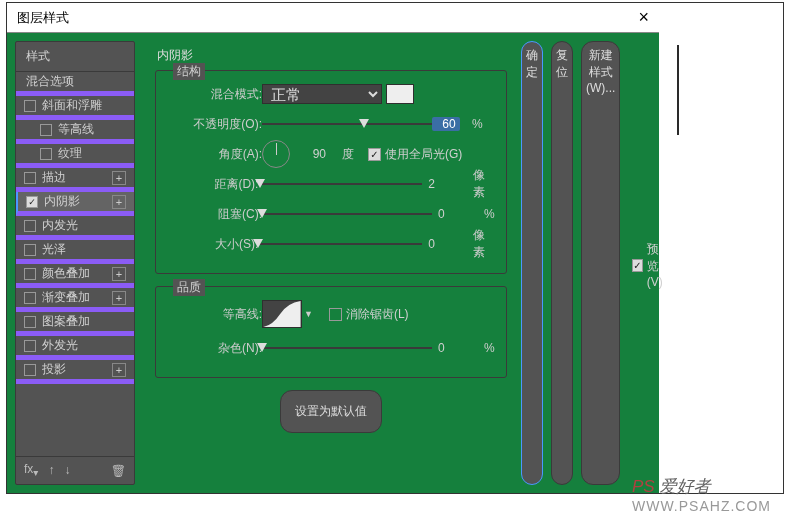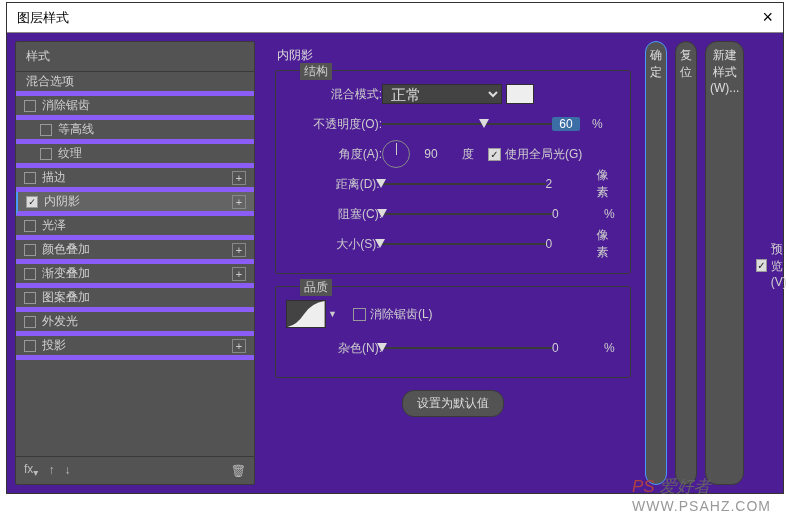--- a/index.html
+++ b/index.html
@@ -1,18 +1,18 @@
 <!DOCTYPE html>
 <html><head>
 <meta charset="utf-8">
 <style>
 * { box-sizing: border-box; margin: 0; padding: 0; font-family: "Microsoft YaHei", sans-serif; }
 body { background: #fff; width: 789px; height: 514px; position: relative; overflow: hidden; }
 .outer-border { position: absolute; top: 2px; left: 6px; width: 778px; height: 492px; border: 1px solid #333; background: #fff; }
-.dialog { position: absolute; top: 3px; left: 7px; width: 776px; height: 490px; background: #4c1d95; color: #d0d0d0; font-size: 12px; }
+.dialog { position: absolute; top: 3px; left: 7px; width: 652px; height: 490px; background: #15803d; color: #d0d0d0; font-size: 12px; }
 .titlebar { height: 30px; background: #fff; color: #000; display: flex; align-items: center; justify-content: space-between; padding: 0 10px; border-bottom: 1px solid #888; }
 .titlebar .title { font-size: 13px; }
 .titlebar .close { font-size: 18px; cursor: pointer; }
 .body { display: flex; height: calc(100% - 30px); padding: 8px; gap: 14px; }
 .sidebar { width: 240px; background: #535353; border: 1px solid #3a3a3a; border-radius: 2px; display: flex; flex-direction: column; }
 .sb-title { padding: 6px 10px; border-bottom: 1px solid #3a3a3a; }
 .sb-list { flex: 1; overflow: auto; }
 .sb-item { display: flex; align-items: center; justify-content: space-between; padding: 4px 8px; border-bottom: 5px solid #8b5cf6; cursor: pointer; height: 24px; }
 .sb-item.header { padding-left: 10px; }
 .sb-item .left { display: flex; align-items: center; gap: 6px; }
@@ -20,41 +20,41 @@
 .sb-item .cb.checked { background: #ddd; }
 .sb-item.active { background: #646464; border-left: 2px solid #4a98ff; }
 .sb-item .plus { width: 14px; height: 14px; border: 1px solid #888; display: inline-flex; align-items: center; justify-content: center; font-size: 11px; color: #ccc; }
 .sb-item.indent .left { padding-left: 16px; }
 .sb-footer { height: 28px; border-top: 1px solid #3a3a3a; display: flex; align-items: center; justify-content: space-between; padding: 0 8px; color: #bbb; }
 .sb-footer .grp { display: flex; gap: 10px; align-items: center; font-size: 12px; }
 .main { flex: 1; display: flex; gap: 8px; }
 .panel { flex: 1; padding: 4px 6px; }
 .panel-title { color: #ddd; padding: 2px 2px 6px; }
 .group { border: 1px solid #3a3a3a; border-radius: 3px; padding: 12px 10px 10px; position: relative; margin-bottom: 12px; }
-.group-title { position: absolute; top: -8px; left: 24px; background: #535353; padding: 0 4px; font-size: 12px; }
+.group-title { position: absolute; top: -8px; left: 17px; background: #535353; padding: 0 4px; font-size: 12px; }
 .row { display: flex; align-items: center; margin-bottom: 8px; height: 22px; }
 .row .label { width: 96px; text-align: right; padding-right: 0; color: #ccc; }
 select, input[type=text] { background: #434343; border: 1px solid #2f2f2f; color: #ddd; font-size: 15px; height: 20px; padding: 0 4px; }
 select { width: 120px; }
 .swatch { width: 28px; height: 20px; background: #eee; border: 1px solid #2f2f2f; margin-left: 4px; }
 .slider { position: relative; width: 170px; height: 14px; }
 .slider .track { position: absolute; top: 6px; left: 0; right: 0; height: 2px; background: #3a3a3a; }
 .slider .thumb { position: absolute; top: 2px; width: 0; height: 0; border-left: 5px solid transparent; border-right: 5px solid transparent; border-top: 9px solid #ddd; transform: translateX(-5px); }
-.val { width: 40px; text-align: left; }
+.val { width: 40px; text-align: left; padding-left: 6px; }
 .val.hl { background: #3a6ea5; color: #fff; border-radius: 2px; display: inline-block; width: 28px; text-align: center; }
 .unit { padding-left: 12px; color: #ccc; }
 .angle-dial { width: 28px; height: 28px; border: 1px solid #888; border-radius: 50%; position: relative; margin-right: 6px; }
 .angle-dial .hand { position: absolute; width: 1px; height: 12px; background: #ccc; top: 2px; left: 50%; transform-origin: bottom center; }
 .cbx { width: 13px; height: 13px; border: 1px solid #999; display: inline-flex; align-items: center; justify-content: center; font-size: 10px; margin-right: 4px; background: transparent; }
 .cbx.checked { background: #ddd; color: #222; }
 .contour { width: 40px; height: 28px; background: #434343; border: 1px solid #2f2f2f; position: relative; overflow: hidden; }
 .contour svg { width: 100%; height: 100%; }
 .chev { font-size: 9px; margin-left: 2px; color: #ccc; }
 .btn-row { display: flex; gap: 14px; justify-content: center; margin-top: 4px; }
-.btn { background: #535353; border: 1px solid #3a3a3a; color: #ddd; padding: 4px 14px; border-radius: 12px; font-size: 12px; cursor: pointer; }
+.btn { background: #535353; border: 1px solid #3a3a3a; color: #ddd; padding: 12px 14px; border-radius: 12px; font-size: 12px; cursor: pointer; }
 .rightcol { width: 130px; display: flex; flex-direction: row; gap: 8px; align-items: stretch; }
 .rbtn { background: #535353; border: 1px solid #3a3a3a; color: #ddd; padding: 5px 4px; border-radius: 12px; font-size: 12px; cursor: pointer; text-align: center; }
 .rbtn.primary { border-color: #4a98ff; }
 .preview-cb { display: flex; align-items: center; padding: 2px 4px; margin-top: 4px; }
 .preview-box { width: 110px; height: 90px; background: #3b3b3b; border: 1px solid #2a2a2a; margin: 4px auto 0; }
 .watermark { position: absolute; right: 18px; bottom: 0px; font-size: 17px; color: #636363; font-style: italic; font-family: Georgia, serif; }
 .watermark .red { color: #b04040; }
 .watermark .sub { font-size: 14px; color: #999; display: block; text-align: right; font-style: normal; letter-spacing: 1px; }
 </style>
 </head>
@@ -71,21 +71,21 @@
       <div class="sb-title">样式</div>
       <div class="sb-list">
         <div class="sb-item header">
           <div class="left">
               <span>混合选项</span>
             </div>
         </div>
         <div class="sb-item">
             <div class="left">
               <span class="cb"></span>
-              <span>消除锯齿</span>
+              <span>斜面和浮雕</span>
             </div>
           </div>
         <div class="sb-item indent">
             <div class="left">
               <span class="cb"></span>
               <span>等高线</span>
             </div>
           </div>
         <div class="sb-item indent">
             <div class="left">
@@ -99,20 +99,26 @@
               <span>描边</span>
             </div>
             <span class="plus">+</span>
           </div>
         <div class="sb-item active">
             <div class="left">
               <span class="cb checked">✓</span>
               <span>内阴影</span>
             </div>
             <span class="plus">+</span>
+          </div>
+        <div class="sb-item">
+            <div class="left">
+              <span class="cb"></span>
+              <span>内发光</span>
+            </div>
           </div>
         <div class="sb-item">
             <div class="left">
               <span class="cb"></span>
               <span>光泽</span>
             </div>
           </div>
         <div class="sb-item">
             <div class="left">
               <span class="cb"></span>
@@ -175,21 +181,21 @@
                 <div class="thumb" style="left:60%"></div>
               </div>
             <span class="val hl">60</span>
             <span class="unit">%</span>
           </div>
           <div class="row">
             <div class="label">角度(A):</div>
             <div class="angle-dial">
                 <div class="hand"></div>
               </div>
-            <span style="width:30px;text-align:center">90</span>
+            <span style="width:30px;text-align:right">90</span>
             <span class="unit" style="padding-left:16px;padding-right:14px">度</span>
             <span class="cbx checked">✓</span>
             <span>使用全局光(G)</span>
           </div>
           <div class="row">
             <div class="label">距离(D):</div>
             <div class="slider">
                 <div class="track"></div>
                 <div class="thumb" style="left:1%"></div>
               </div>
@@ -212,20 +218,21 @@
                 <div class="thumb" style="left:0%"></div>
               </div>
             <span class="val">0</span>
             <span class="unit">像素</span>
           </div>
         </div>
 
         <div class="group">
           <div class="group-title">品质</div>
           <div class="row" style="height:30px">
+            <div class="label">等高线:</div>
             <div class="contour">
               <svg viewBox="0 0 40 28">
                   <path d="M0,28 Q10,26 18,14 Q26,2 40,0 L40,28 Z" fill="#eee"></path>
                 </svg>
             </div>
             <span class="chev">▼</span>
             <span style="width:16px"></span>
             <span class="cbx"></span>
             <span>消除锯齿(L)</span>
           </div>

